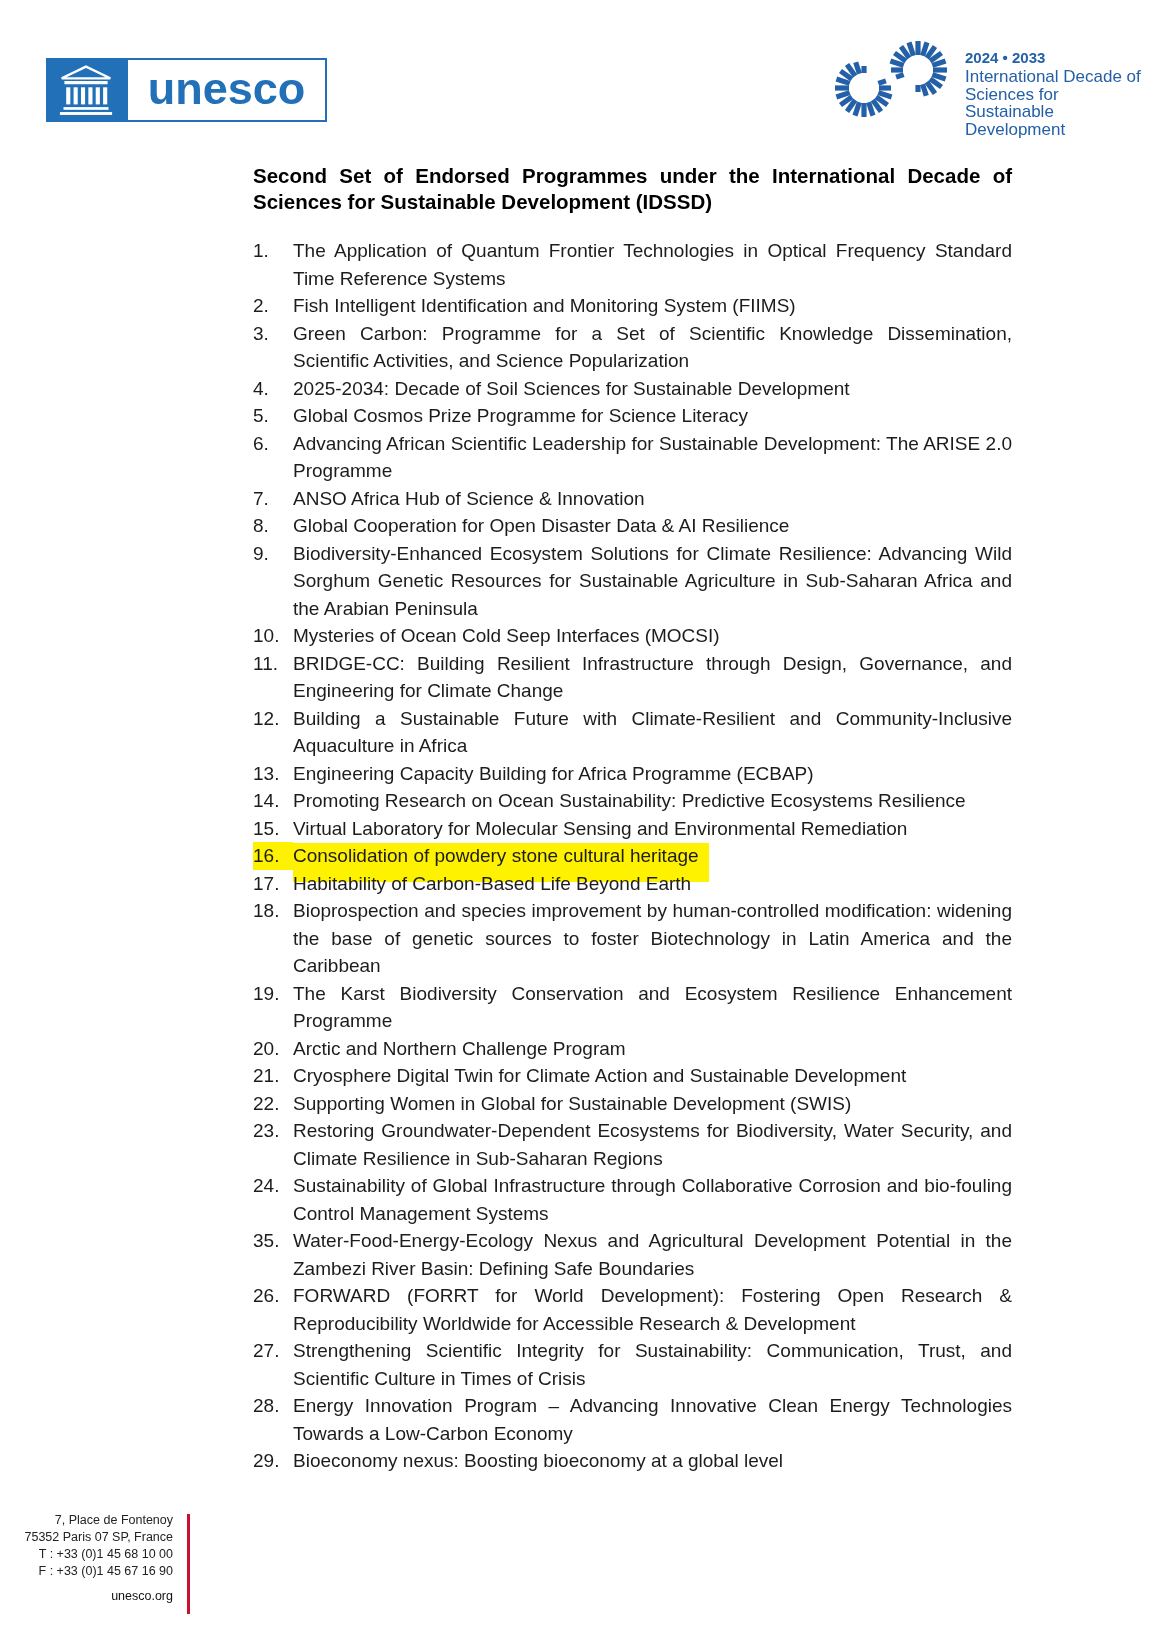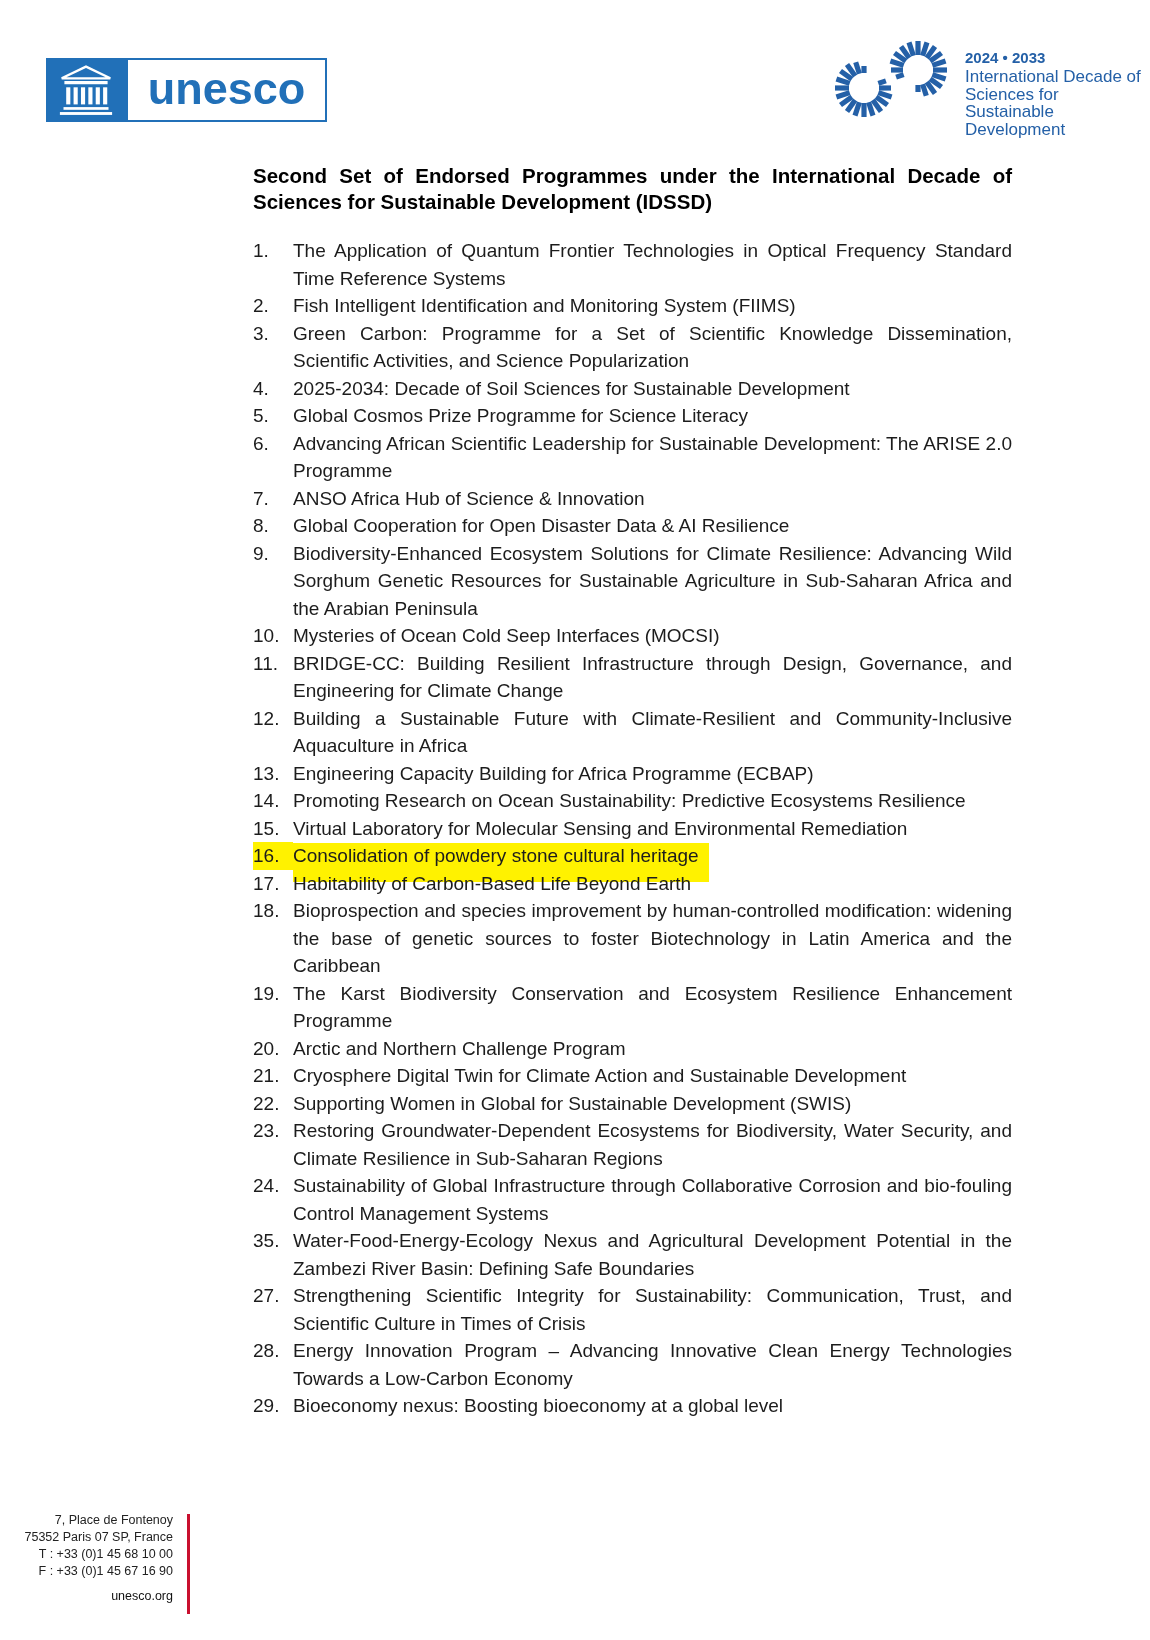--- a/index.html
+++ b/index.html
@@ -250,20 +250,24 @@
   <div class="li">
     <span class="num">24.</span>
     <div class="txt"><span class="txt-inner">Sustainability of Global Infrastructure through Collaborative Corrosion and bio-fouling Control Management Systems</span></div>
   </div>
 
   <div class="li">
     <span class="num">35.</span>
     <div class="txt"><span class="txt-inner">Water-Food-Energy-Ecology Nexus and Agricultural Development Potential in the Zambezi River Basin: Defining Safe Boundaries</span></div>
   </div>
 
+  <div class="li">
+    <span class="num">26.</span>
+    <div class="txt"><span class="txt-inner">FORWARD (FORRT for World Development): Fostering Open Research &amp; Reproducibility Worldwide for Accessible Research &amp; Development</span></div>
+  </div>
 
   <div class="li">
     <span class="num">27.</span>
     <div class="txt"><span class="txt-inner">Strengthening Scientific Integrity for Sustainability: Communication, Trust, and Scientific Culture in Times of Crisis</span></div>
   </div>
 
   <div class="li">
     <span class="num">28.</span>
     <div class="txt"><span class="txt-inner">Energy Innovation Program – Advancing Innovative Clean Energy Technologies Towards a Low-Carbon Economy</span></div>
   </div>

